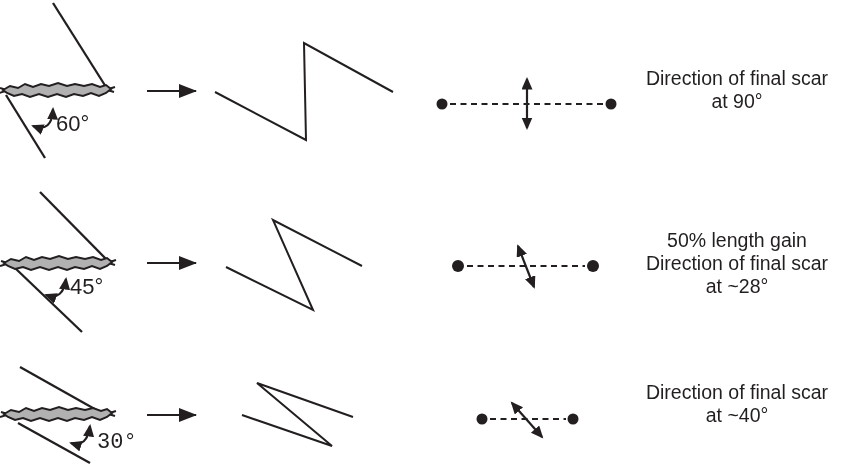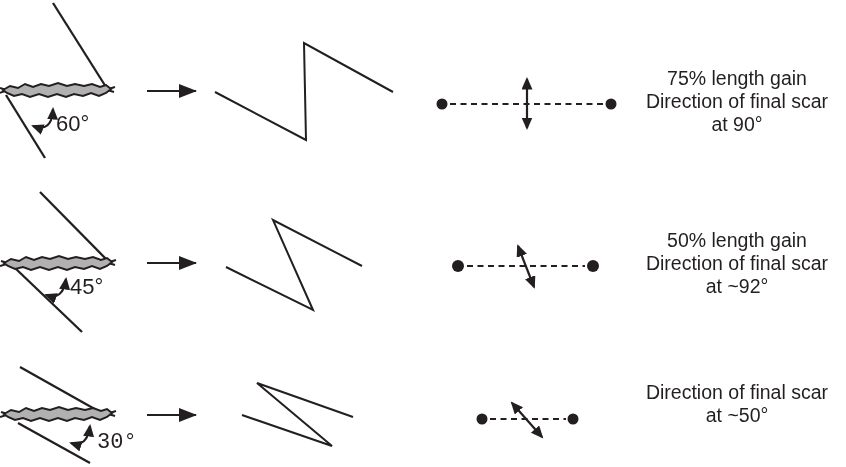--- a/index.html
+++ b/index.html
@@ -95,27 +95,26 @@
         <line class="ink" stroke-width="2.2" x1="512" y1="403" x2="542" y2="437" marker-start="url(#ah-s-start)" marker-end="url(#ah-s-end)"></line>
       </g>
     </g>
   </svg>
 
   <div class="angle-label angle-r1">60°</div>
   <div class="angle-label angle-r2">45°</div>
   <div class="angle-label angle-r3">30°</div>
 
   <div class="caption caption-r1">
-    <div>75% length gain</div>
     <div>Direction of final scar</div>
     <div>at 90°</div>
   </div>
   <div class="caption caption-r2">
     <div>50% length gain</div>
     <div>Direction of final scar</div>
-    <div>at ~92°</div>
+    <div>at ~28°</div>
   </div>
   <div class="caption caption-r3">
     <div>Direction of final scar</div>
-    <div>at ~50°</div>
+    <div>at ~40°</div>
   </div>
 
 </div>
 
 </body></html>

